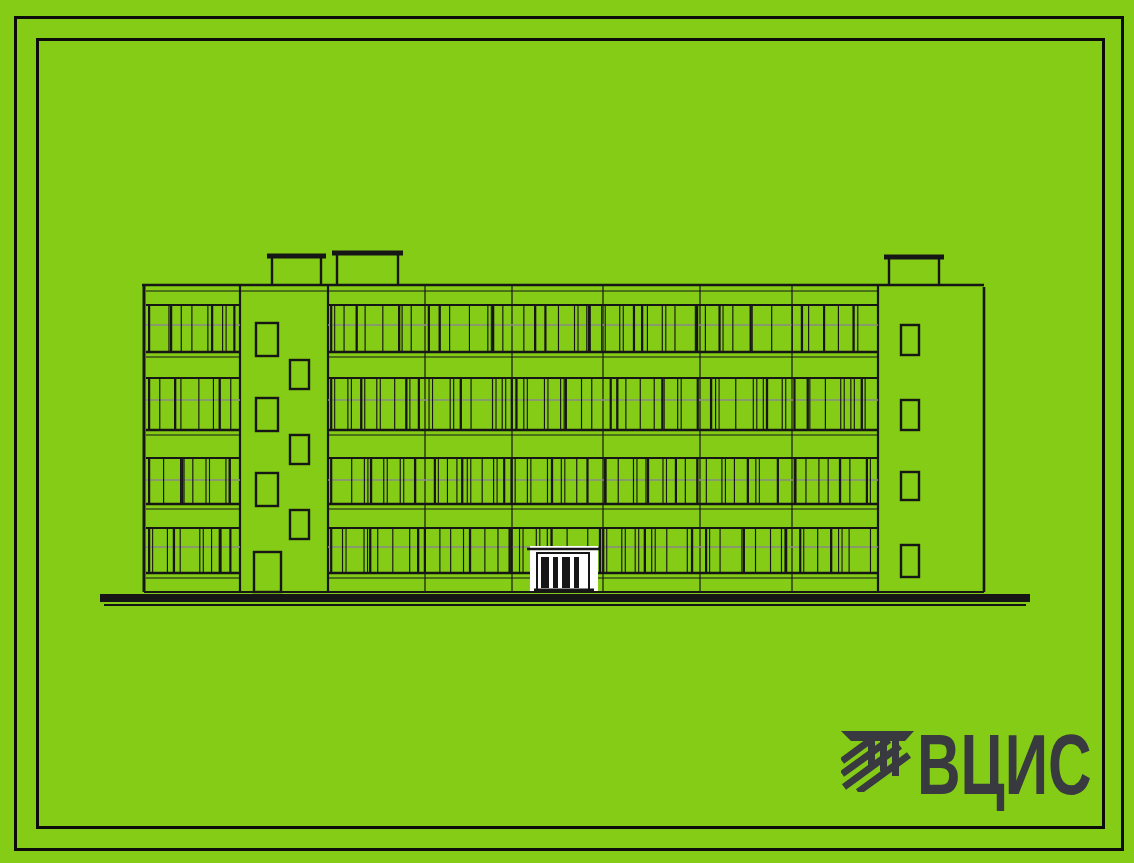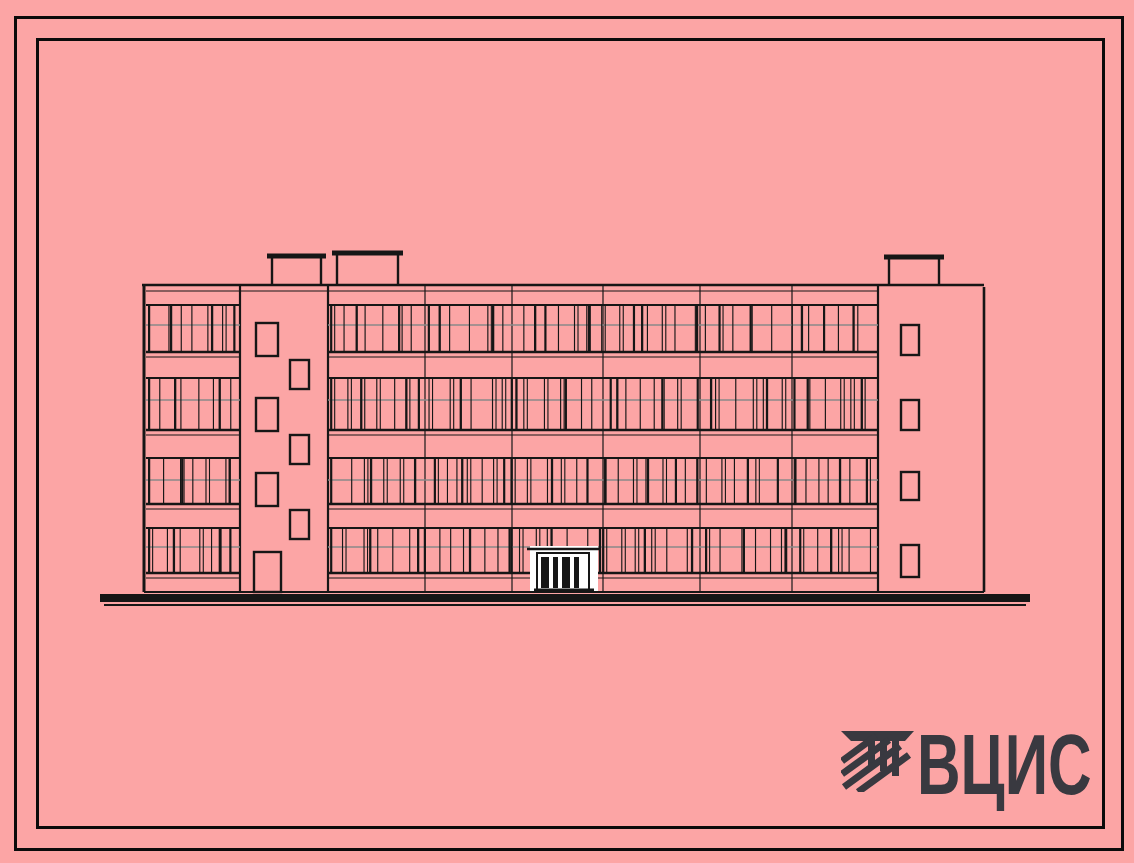--- a/index.html
+++ b/index.html
@@ -1,19 +1,19 @@
 <!DOCTYPE html>
 <html><head>
 <meta charset="utf-8">
 <style>
   html,body{margin:0;padding:0;background:#ffffff;}
   #sheet{
     position:relative;
     width:1134px;height:863px;
-    background:#fca5a5;
+    background:#84cc16;
     overflow:hidden;
     font-family:"Liberation Sans","DejaVu Sans",sans-serif;
   }
   .outer-frame{
     position:absolute;left:14px;top:16px;
     width:1104px;height:829px;
     border:3px solid #0b0b0b;
   }
   .inner-frame{
     position:absolute;left:36px;top:38px;

